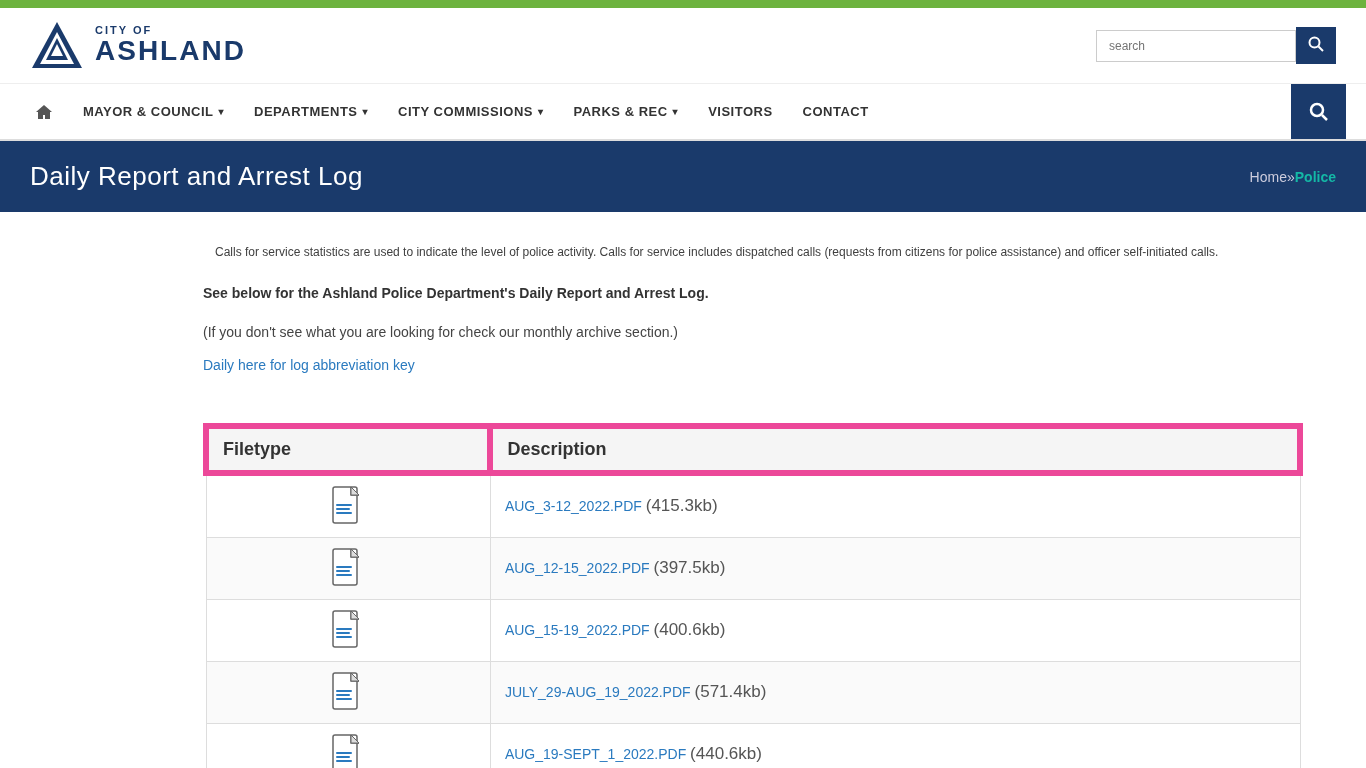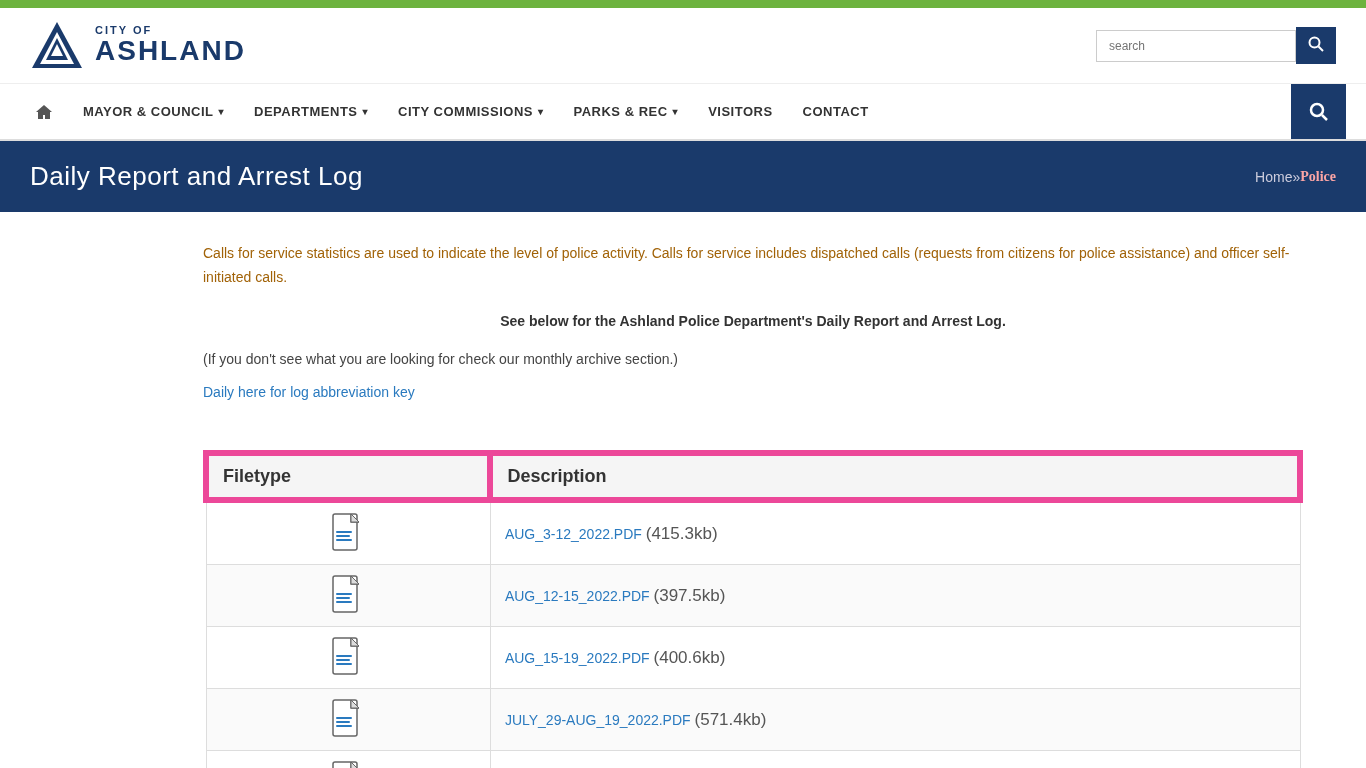--- a/index.html
+++ b/index.html
@@ -133,50 +133,50 @@
     .breadcrumb {
       color: #ccd;
       font-size: 14px;
       display: flex;
       align-items: flex-end;
     }
     .breadcrumb a {
       color: #ccd;
       text-decoration: none;
     }
-    .breadcrumb .current { color: #fca5a5; font-weight: bold; font-family: Liberation Serif, serif; }
+    .breadcrumb .current { color: #14b8a6; font-weight: bold; }
 
     
     .main-content {
       max-width: 1300px;
       margin: 0 auto;
       padding: 30px 30px;
       display: flex;
     }
     .sidebar {
       width: 120px;
       flex-shrink: 0;
     }
     .content-area {
       flex: 1;
       padding-left: 20px;
     }
     .intro-text {
-      font-size: 14px;
+      font-size: 12px;
       line-height: 1.7;
-      color: #a16207;
+      color: #404040;
       margin-bottom: 20px;
+      margin-left: 12px;
     }
     .intro-bold {
       font-weight: bold;
       font-size: 14px;
       line-height: 1.7;
       color: #333;
       margin-bottom: 15px;
-      text-align: center;
     }
     .intro-note {
       font-size: 14px;
       color: #444;
       margin-bottom: 12px;
       line-height: 1.7;
     }
     .abbrev-link {
       color: #2a7abf;
       text-decoration: none;

